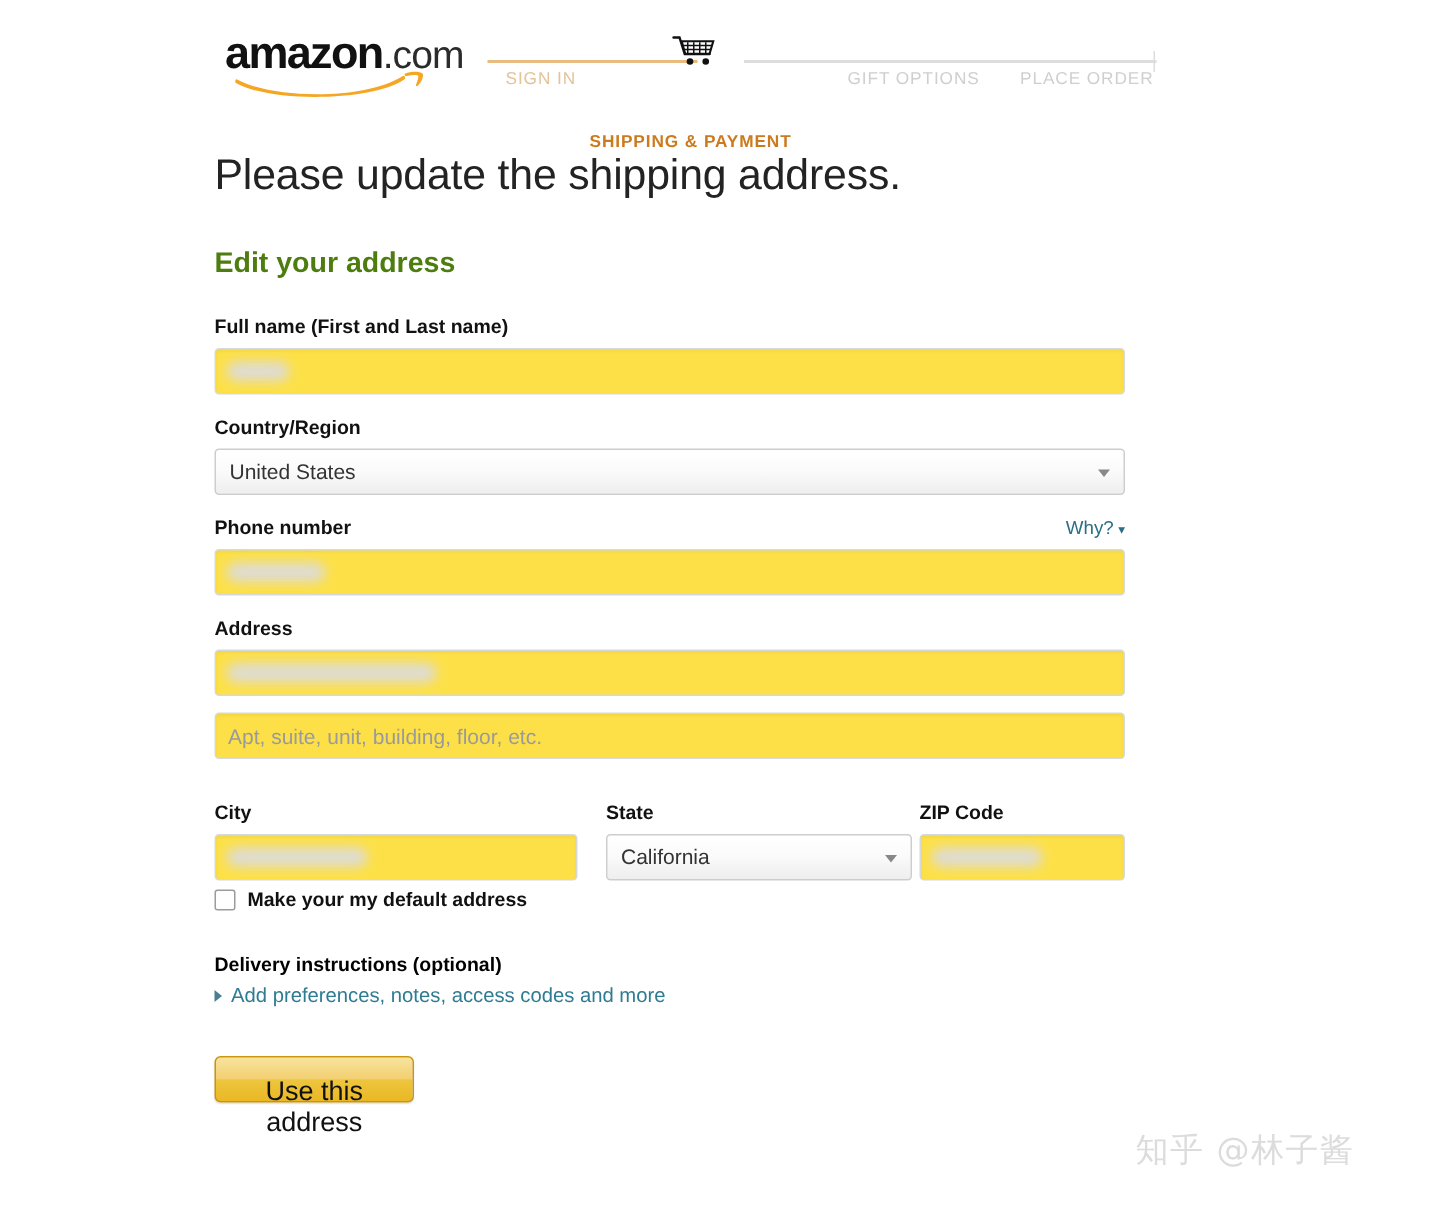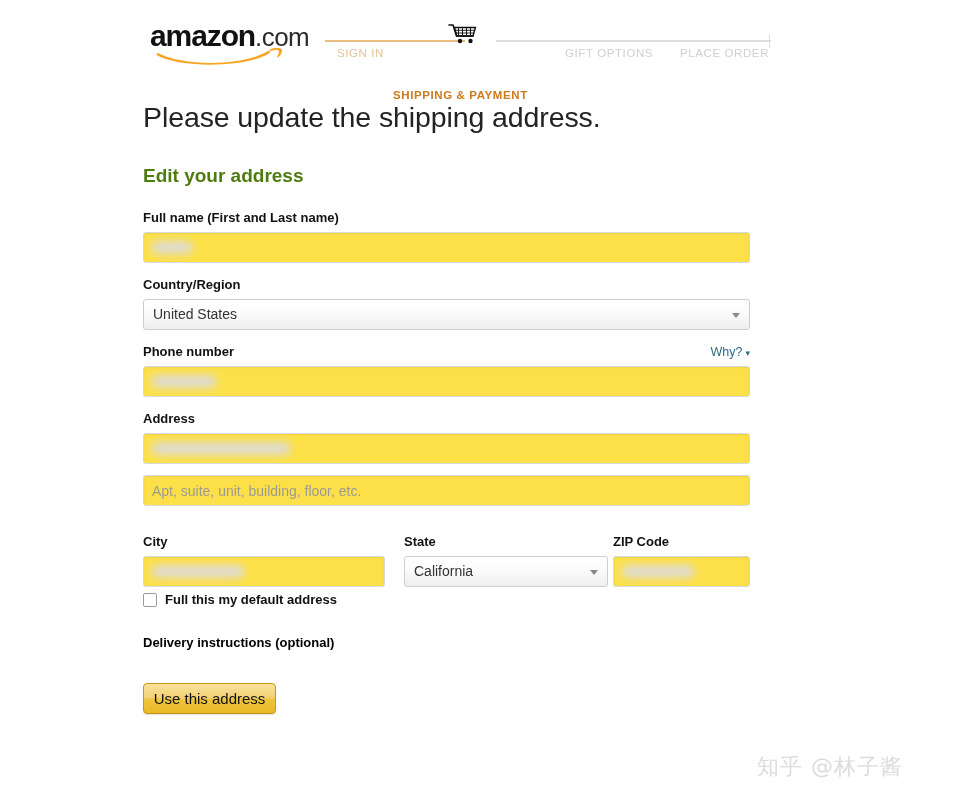--- a/index.html
+++ b/index.html
@@ -292,24 +292,24 @@
 
   .use-btn {
     margin-top: 33px;
     width: 133px;
     height: 31px;
     border: 1px solid #c89411;
     border-radius: 4px;
     background: linear-gradient(to bottom, #f8e39c 0%, #f3d073 48%, #eec53f 52%, #e9b824 100%);
     box-shadow: 0 1px 1px rgba(0,0,0,0.12);
     font-family: "Liberation Sans", sans-serif;
-    font-size: 15px;
+    font-size: 18px;
     color: #111111;
     cursor: pointer;
-    padding: 0;
+    padding: 12px;
   }
 
   .watermark {
     position: absolute;
     left: 757px;
     top: 752px;
     font-size: 22px;
     color: #dcdcdc;
     letter-spacing: 1px;
     white-space: nowrap;
@@ -429,24 +429,28 @@
         <div class="blur-holder">
           <input class="txt-input" type="text" placeholder="" style="">
           <span class="blur" style="left:8px; top:9px; width:74px; height:13px;"></span>
         </div>
       </div>
     </div>
 
     
     <div class="checkbox-row">
       <span class="checkbox-box"></span>
-      <span class="checkbox-label">Full this my default address</span>
+      <span class="checkbox-label">Make your my default address</span>
     </div>
 
     
     <div class="delivery-title">Delivery instructions (optional)</div>
+    <div class="expander-row">
+      <span class="expander-caret"></span>
+      <span class="expander-link">Add preferences, notes, access codes and more</span>
+    </div>
 
     
     <button class="use-btn">Use this address</button>
   </div>
 </div>
 
 <div class="watermark">知乎 @林子酱</div>
 
 </body></html>

